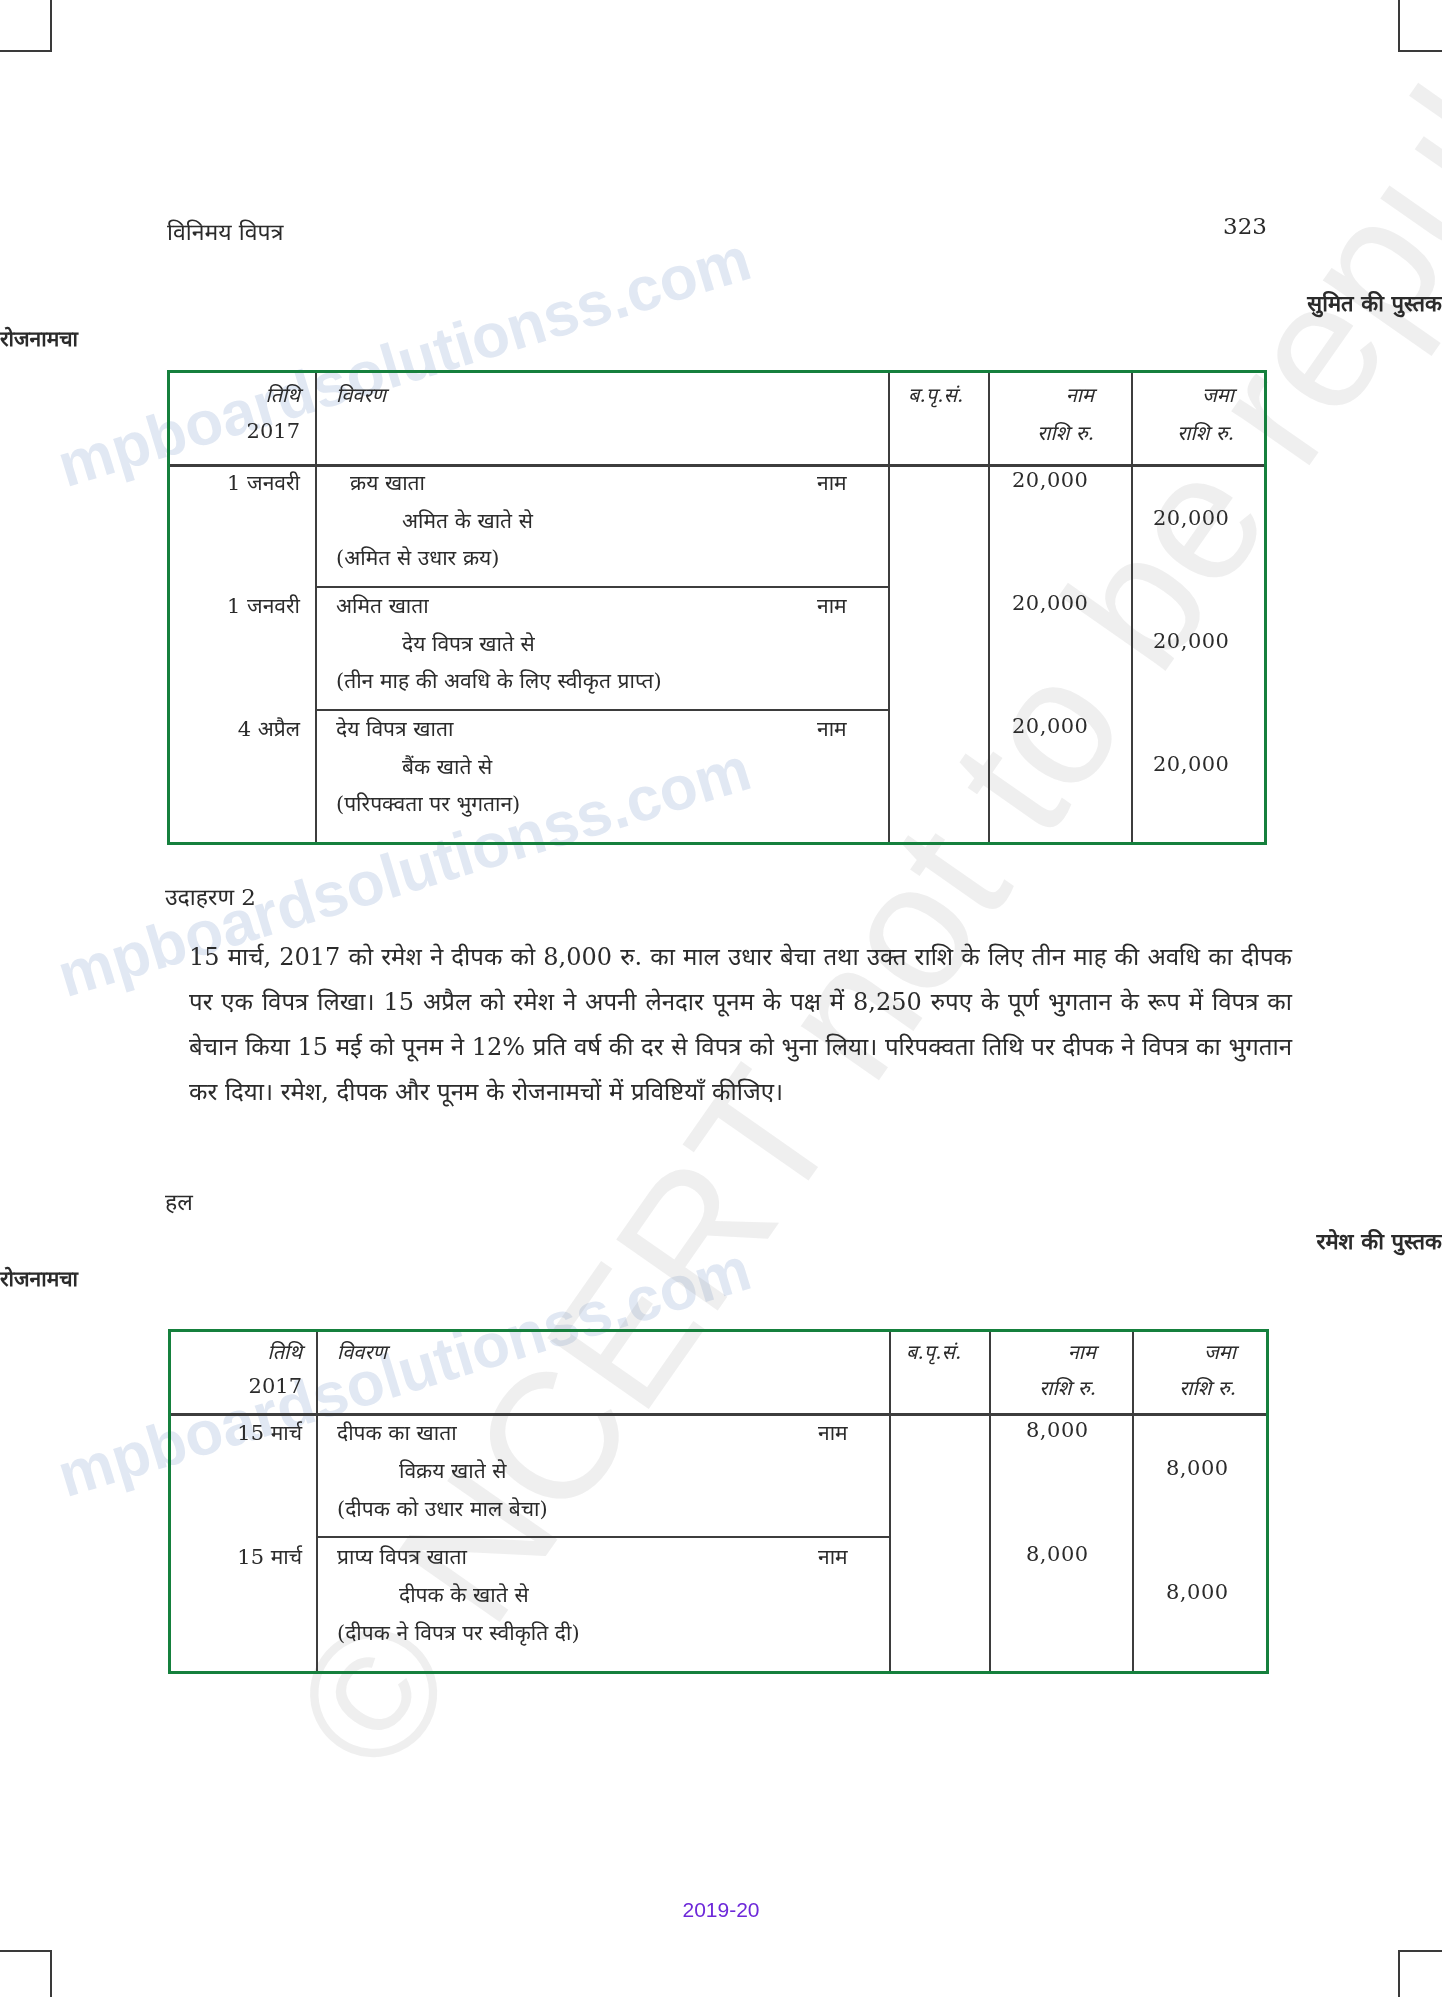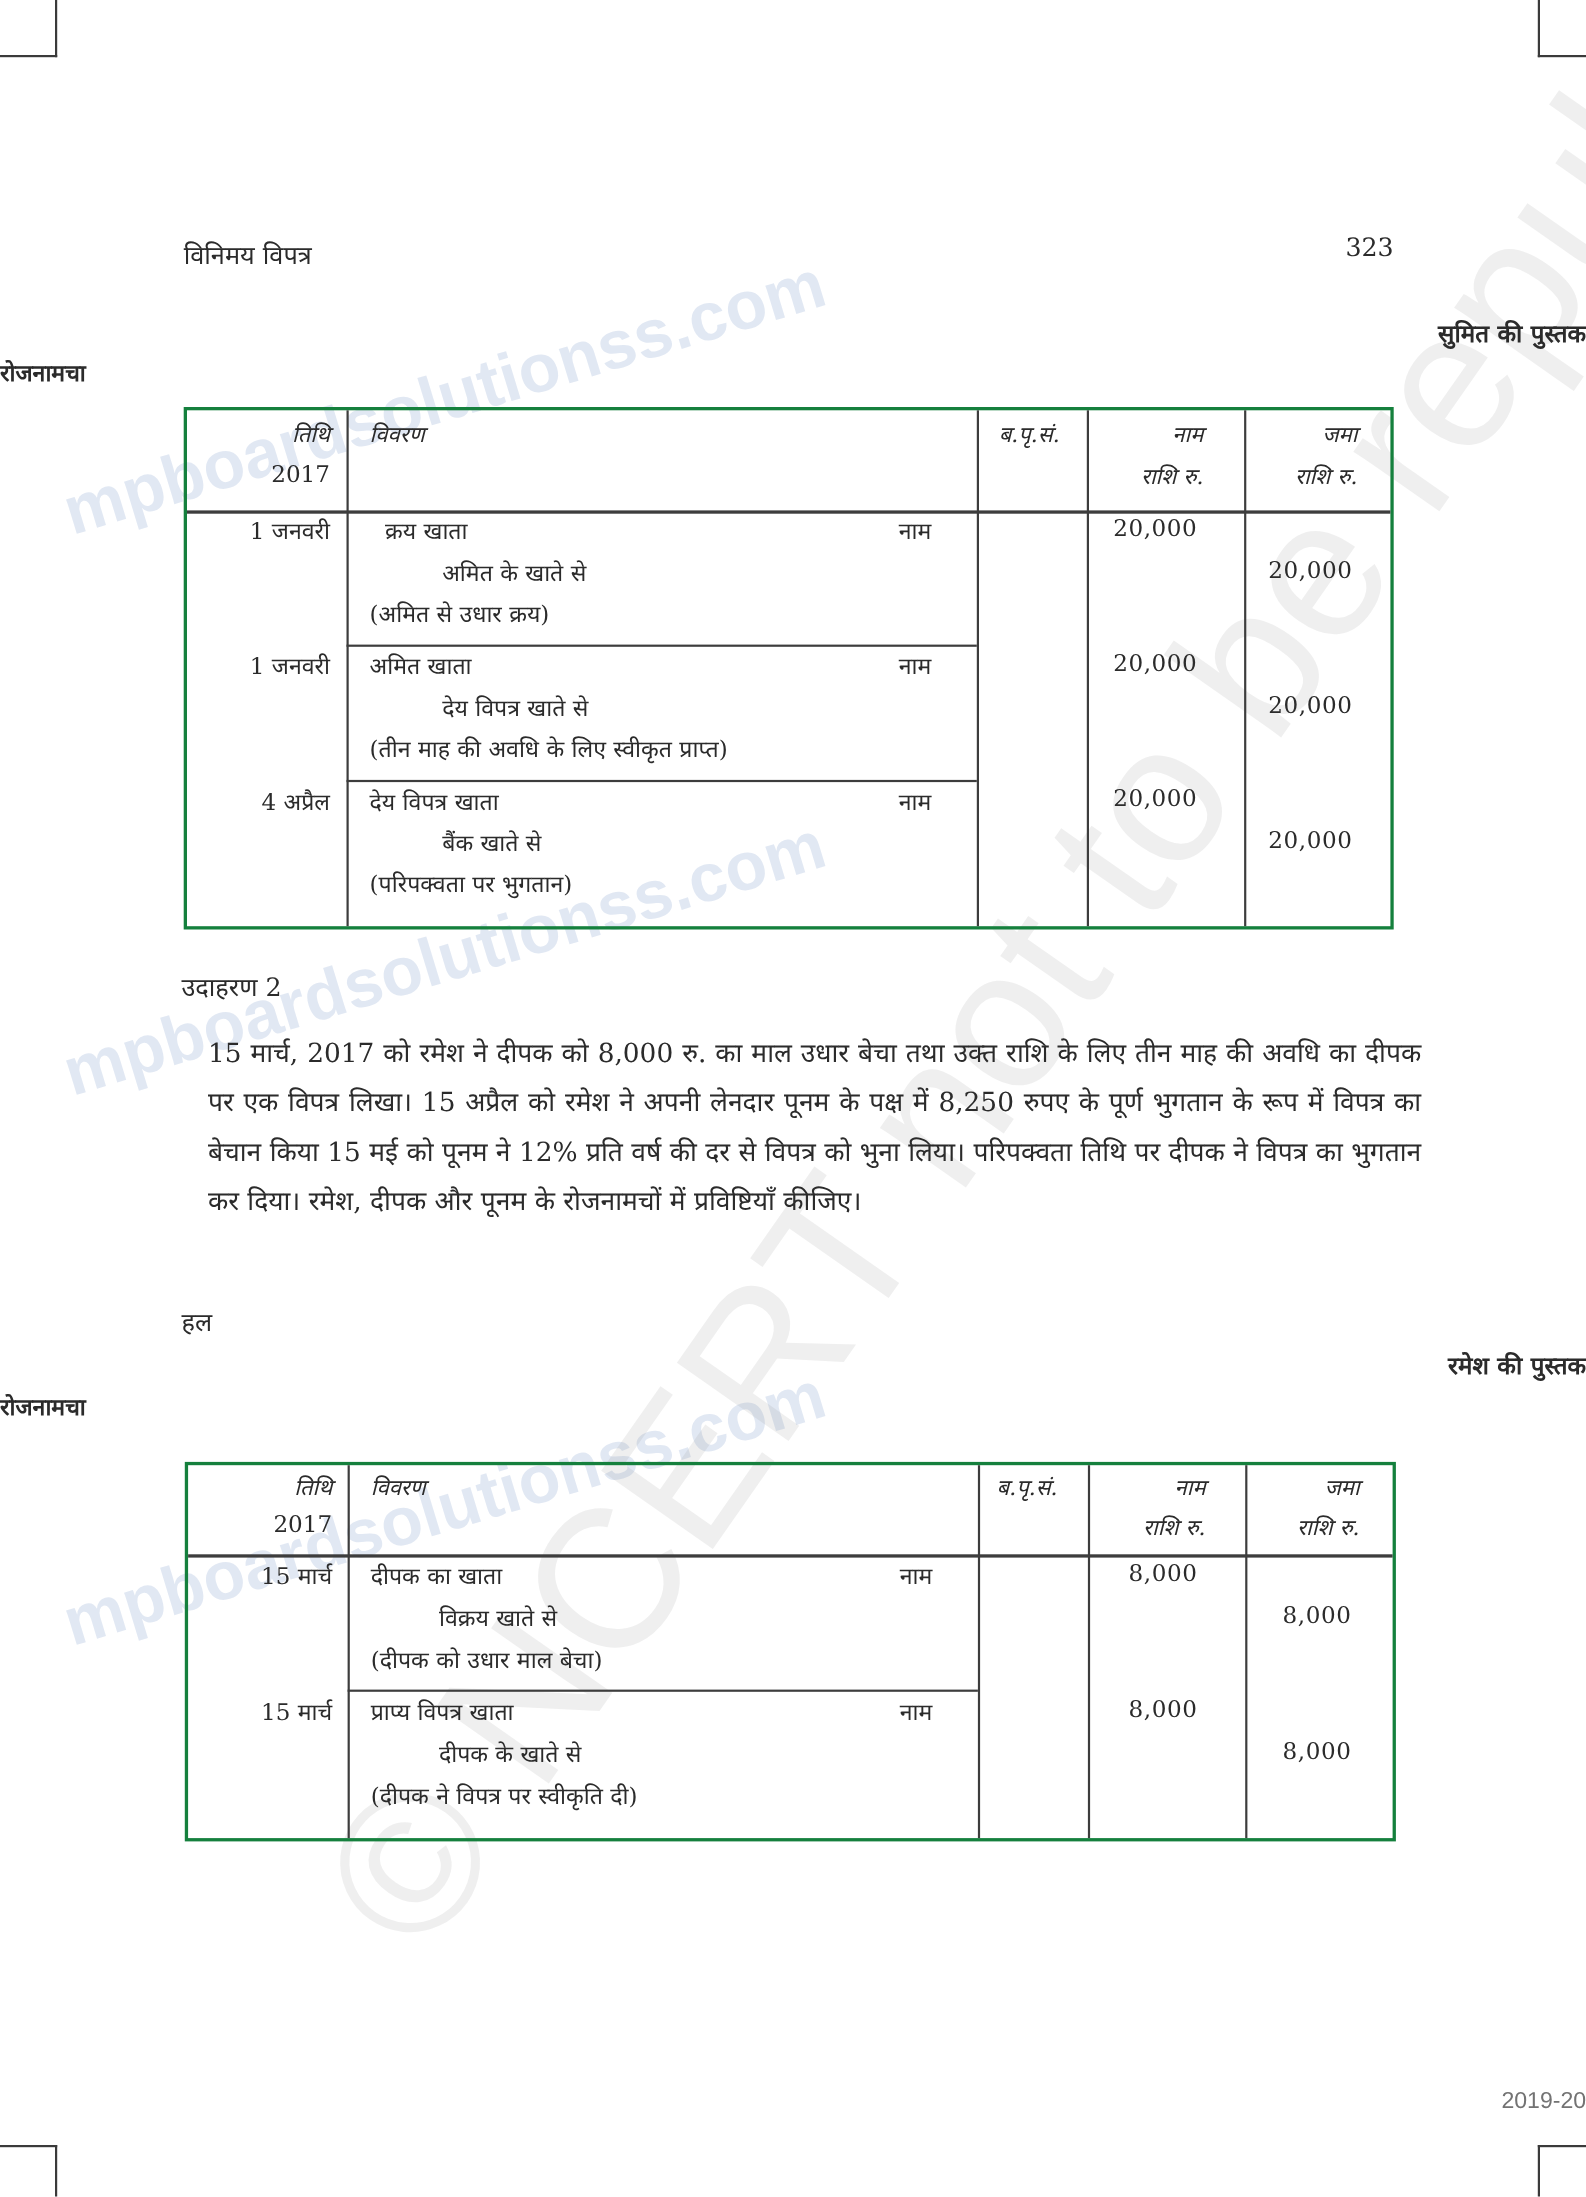--- a/index.html
+++ b/index.html
@@ -31,22 +31,22 @@
   .hdr { font-style: italic; font-size: 20px; }
   .amt { font-family: "DejaVu Serif", serif; font-size: 21px; letter-spacing: 0.5px; }
 
   .example-label { position: absolute; top: 880px; left: 165px; font-size: 23px; }
   .problem {
     position: absolute; top: 935px; left: 165px; width: 1103px;
     font-size: 24px; line-height: 45px; text-align: justify; margin-left: 24px;
   }
   .solution-label { position: absolute; top: 1185px; left: 165px; font-size: 23px; }
   .footer-year {
-    position: absolute; top: 1898px; left: 0; width: 100%; text-align: right;
-    font-family: "Liberation Sans", sans-serif; font-size: 21px; color: #737373;
+    position: absolute; top: 1898px; left: 0; width: 100%; text-align: center;
+    font-family: "Liberation Sans", sans-serif; font-size: 21px; color: #6d28d9;
   }
 
   .watermark {
     position: absolute; font-family: "Liberation Sans", sans-serif; font-weight: bold;
     color: rgba(120, 150, 200, 0.22); font-size: 62px; white-space: nowrap;
     transform-origin: left bottom; pointer-events: none;
   }
   .watermark2 {
     position: absolute; font-family: "Liberation Sans", sans-serif;
     color: rgba(150, 150, 150, 0.15); font-size: 180px; white-space: nowrap;

